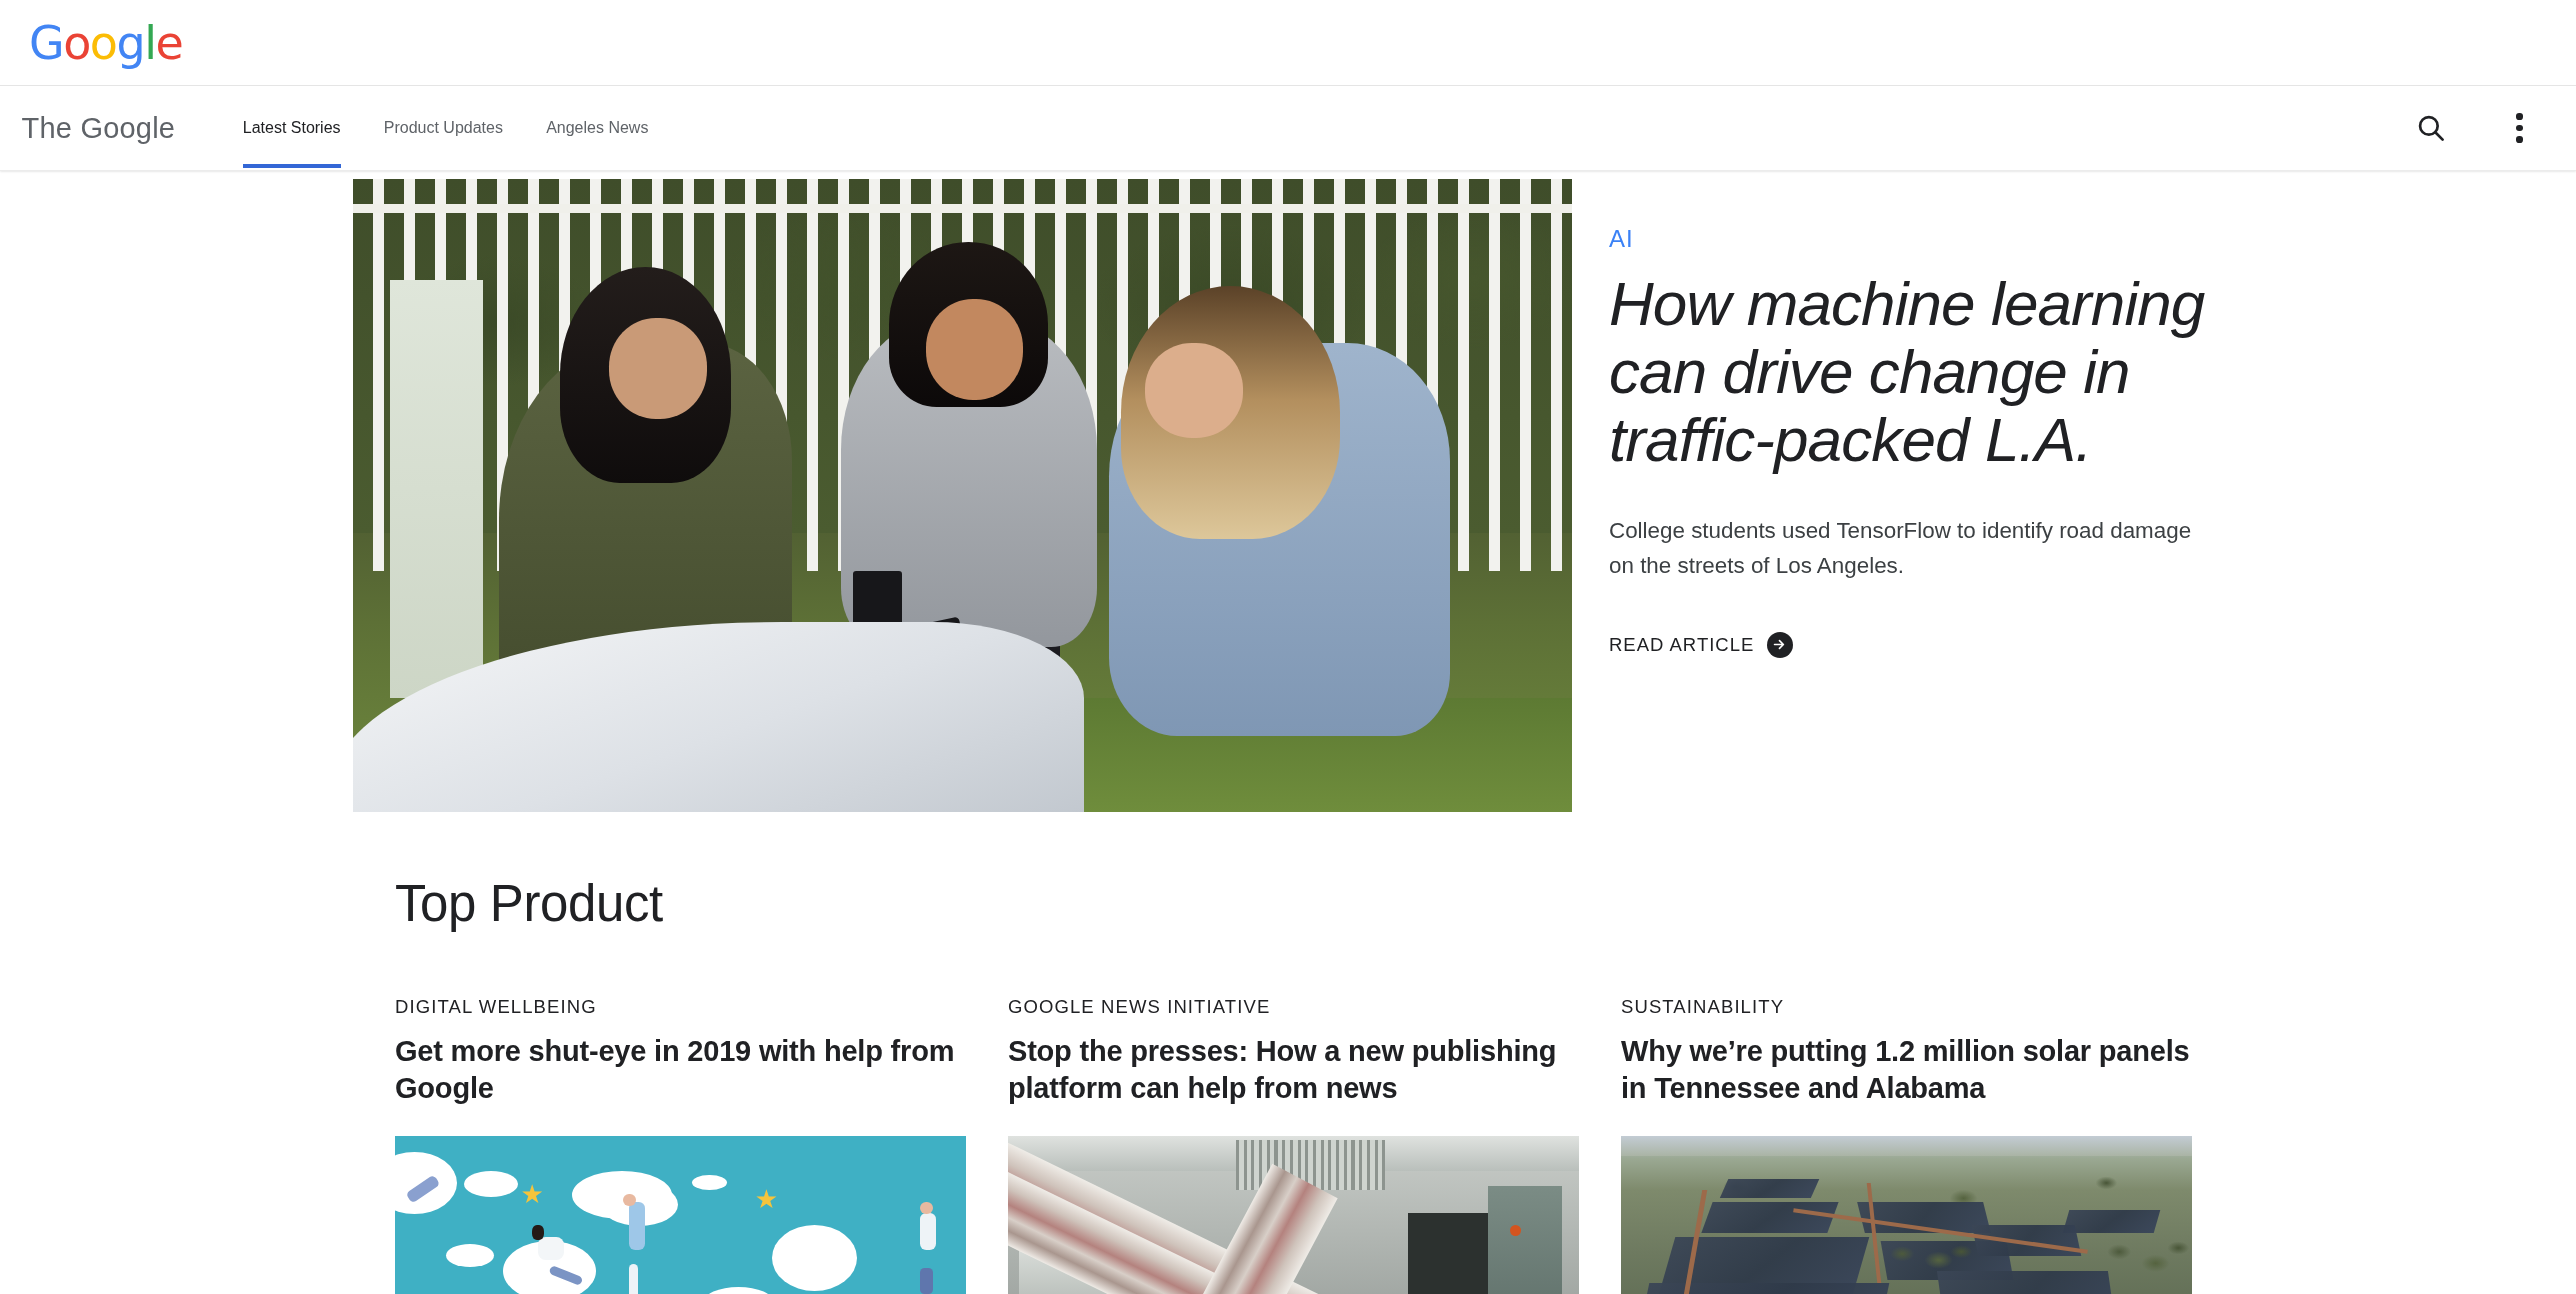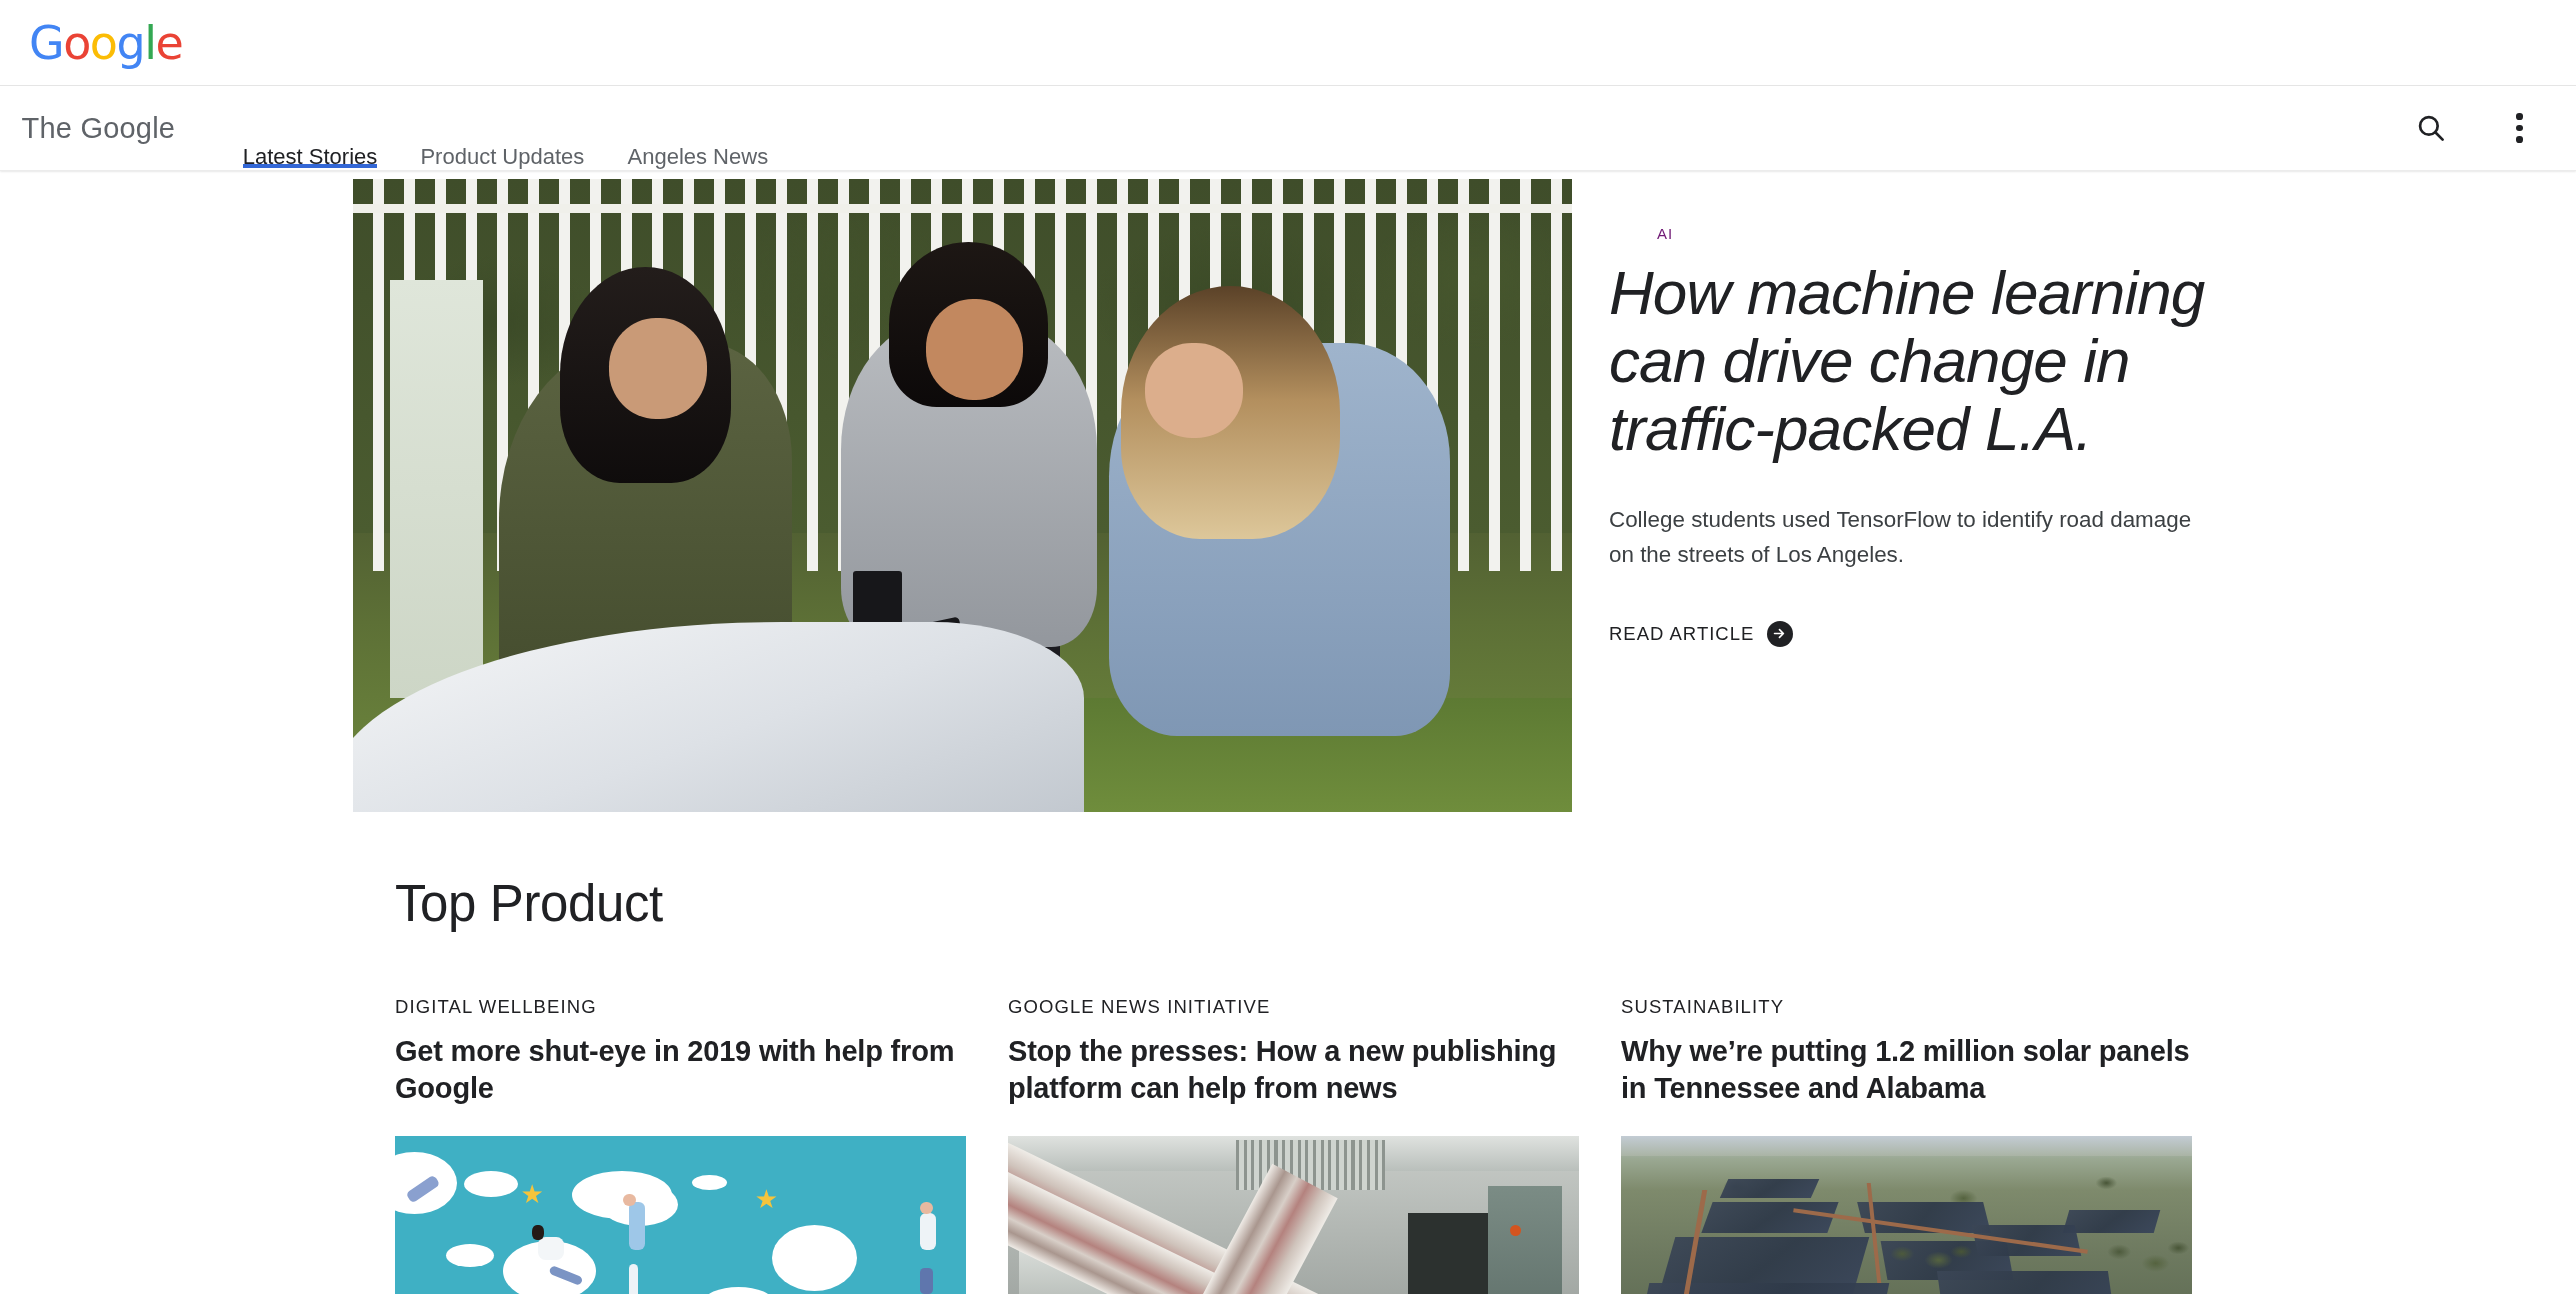--- a/index.html
+++ b/index.html
@@ -46,23 +46,23 @@
     padding-left: 21.6px;
     padding-right: 46px;
     white-space: nowrap;
     letter-spacing: 0.2px;
   }
   .nav-tabs { display: flex; align-items: center; height: 100%; }
   .nav-tab {
     position: relative;
     height: 100%;
     display: flex;
-    align-items: flex-end;
+    align-items: center;
     padding: 0 21.6px;
-    font-size: 22px;
+    font-size: 16px;
     color: #5f6368;
     white-space: nowrap;
     cursor: pointer;
   }
   .nav-tab.active { color: #202124; }
   .nav-tab.active::after {
     content: "";
     position: absolute;
     left: 21.6px; right: 21.6px;
     bottom: 2.3px;
@@ -97,26 +97,25 @@
     overflow: hidden;
     position: relative;
     flex: 0 0 auto;
   }
   .hero-text {
     margin-left: 37px;
     width: 617px;
     padding-top: 46px;
   }
   .kicker {
-    font-size: 15px;
+    font-size: 24px;
     letter-spacing: 1.1px;
-    color: #701a75;
+    color: #3b82f6;
     text-transform: uppercase;
     margin-bottom: 17px;
-    margin-left: 48px;
   }
   .hero-title {
     font-size: 62px;
     line-height: 1.1;
     color: #202124;
     font-weight: 400;
     letter-spacing: -0.9px;
     font-style: italic;
   }
   .hero-desc {

